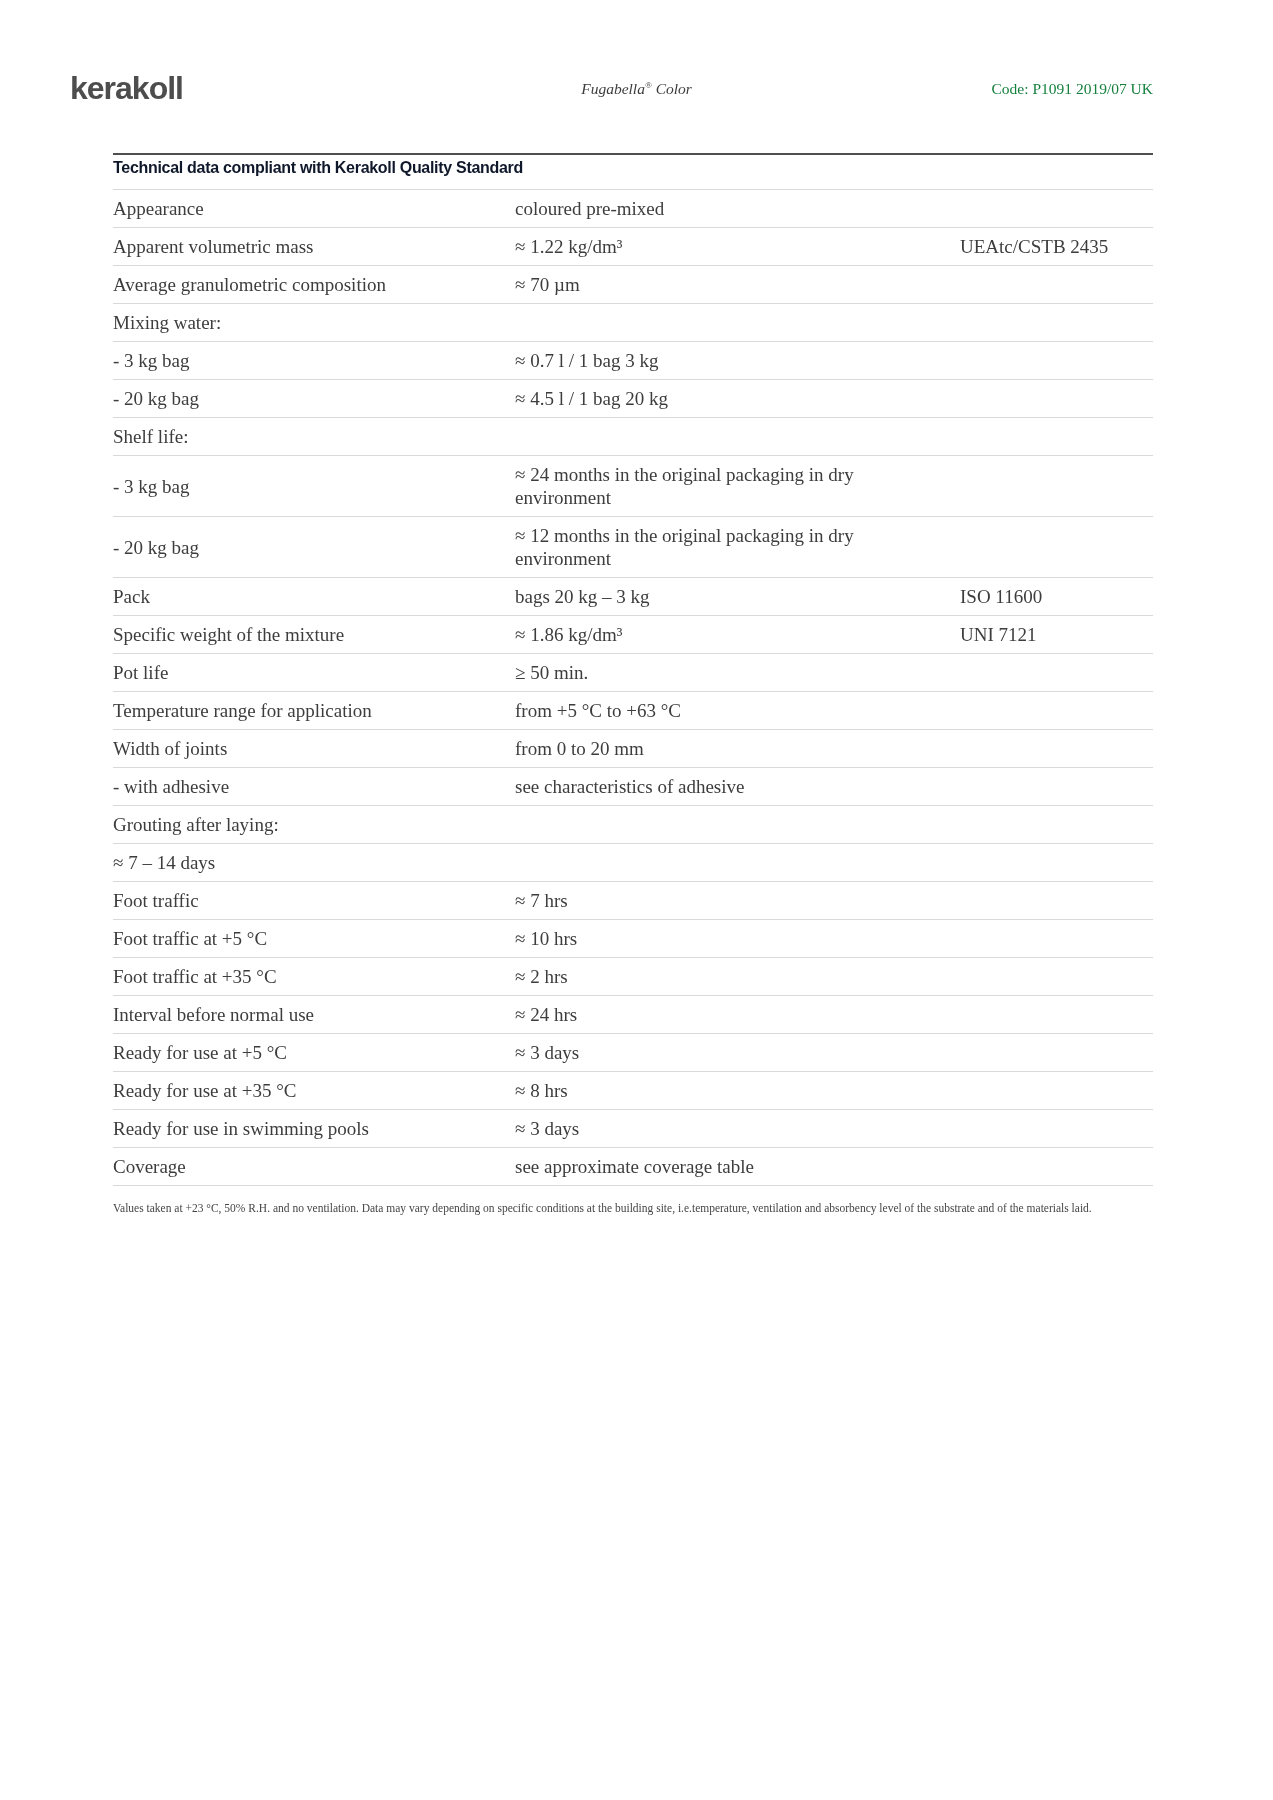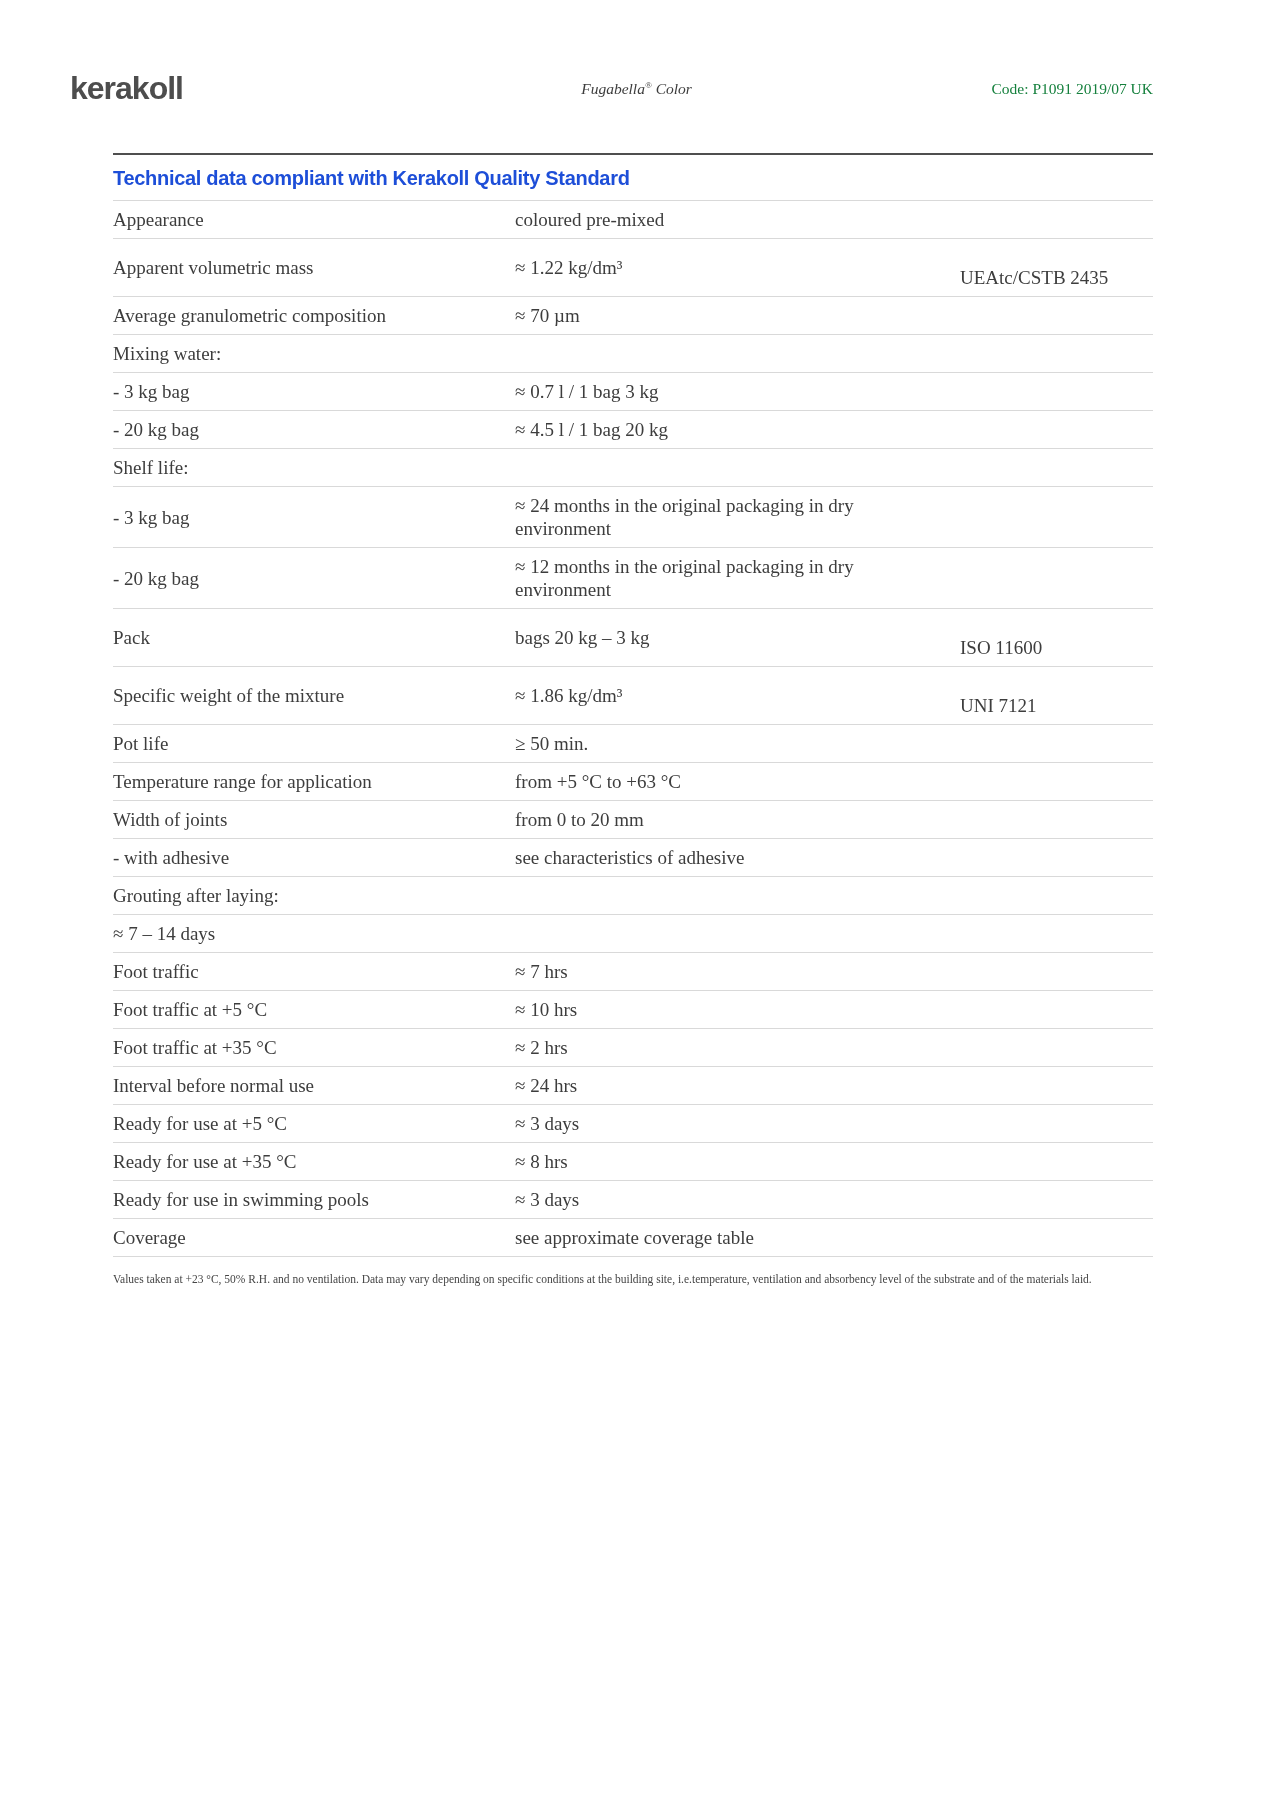--- a/index.html
+++ b/index.html
@@ -43,42 +43,42 @@
   }
   
   .table-wrap{
     position:absolute;
     left:113px; top:153px;
     width:1040px;
   }
   .table-title{
     border-top:2px solid #4f4f4f;
     border-bottom:1px solid #d9d9d9;
-    padding:12px 0 10px 0;
+    padding:1px 0 10px 0;
     font-family:"Liberation Sans", sans-serif;
     font-weight:bold;
-    font-size:20px;
+    font-size:16px;
     letter-spacing:-0.3px;
     line-height:23px;
-    color:#1d4ed8;
+    color:#0f172a;
   }
   .row{
     display:grid;
     grid-template-columns:402px 443px 195px;
     align-items:center;
     border-bottom:1px solid #d9d9d9;
     padding:7px 0;
   }
   .cell{
     font-size:19px;
     line-height:23px;
     color:#3d3d3d;
   }
   .cell.value{max-width:350px;}
-  .cell.standard{padding-left:2px;margin-top:20px;}
+  .cell.standard{padding-left:2px;}
   .footnote{
     margin:14px 0 5px 0;
     font-size:11.5px;
     line-height:1.55;
     color:#454545;
     text-align:left;
   }
 </style>
 </head>
 <body>

